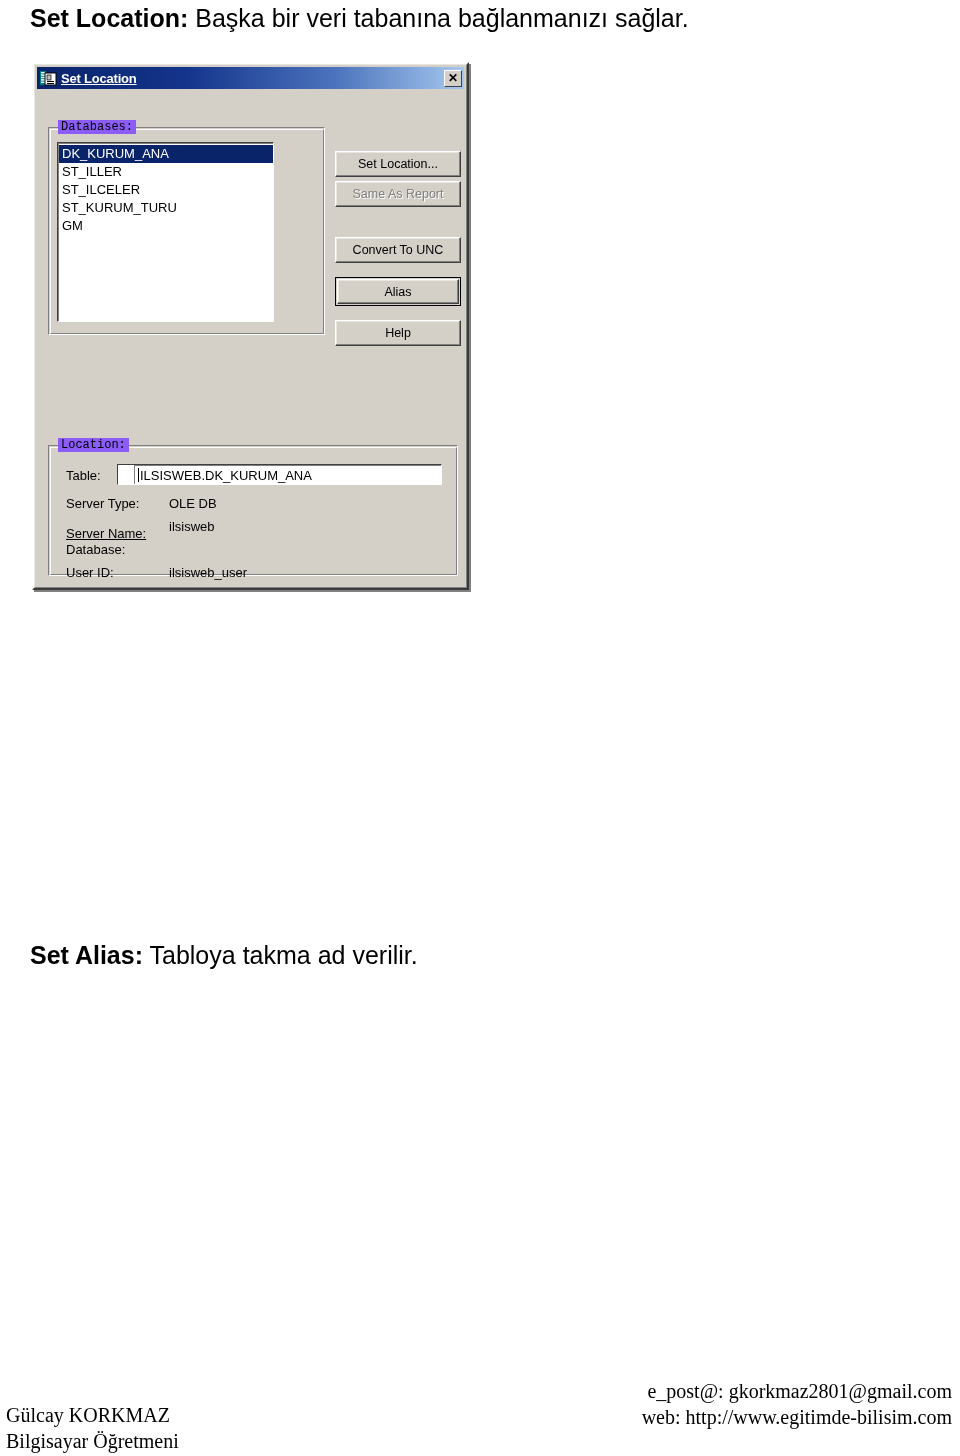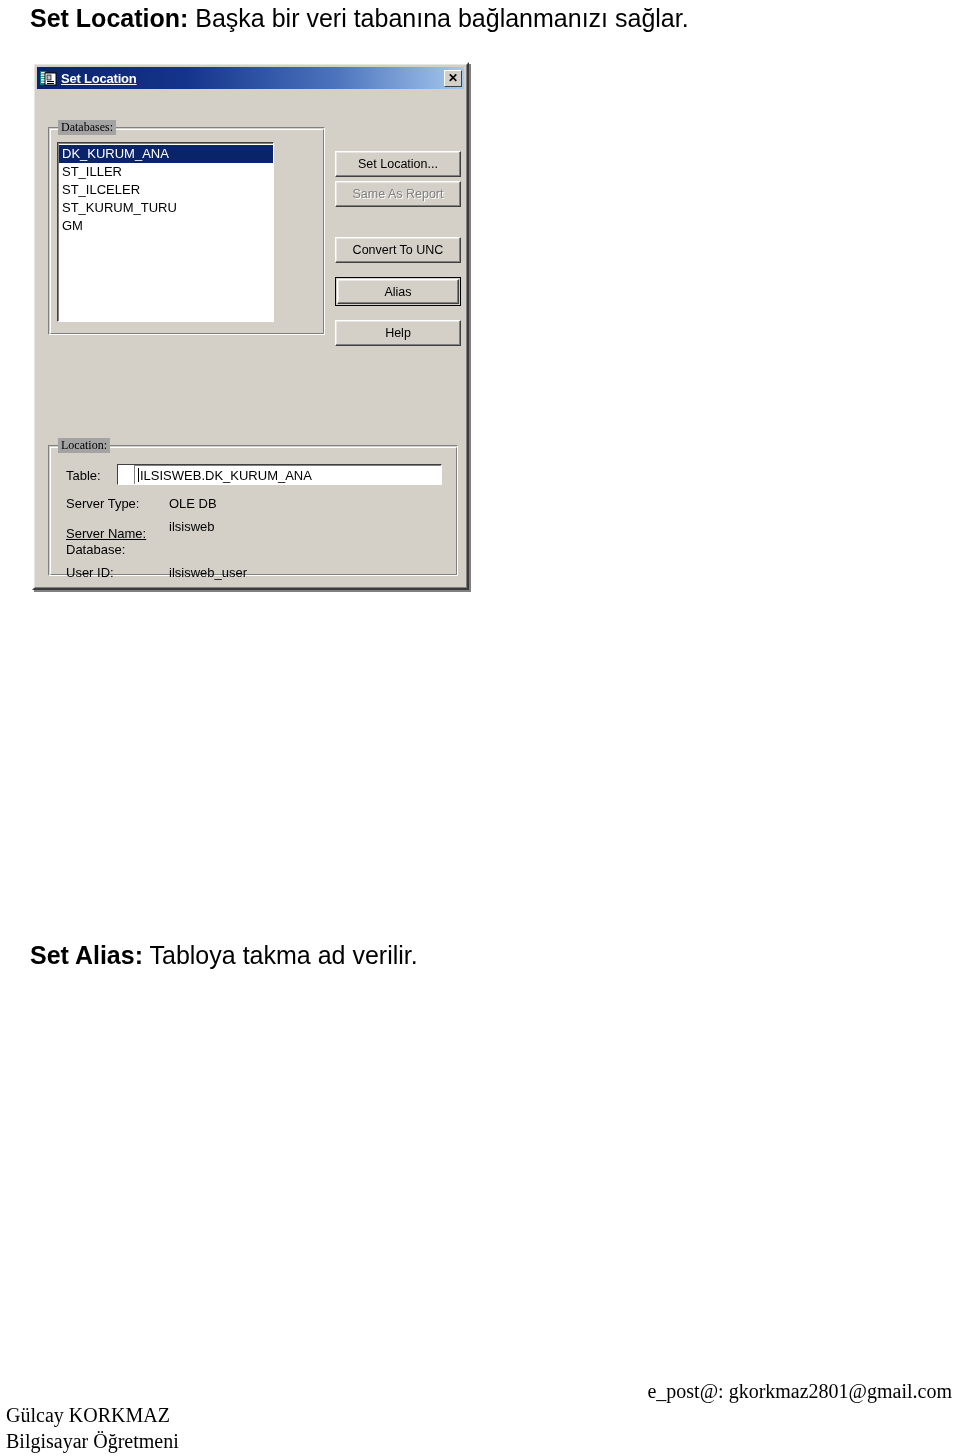--- a/index.html
+++ b/index.html
@@ -126,23 +126,23 @@
     border-left: 1px solid #ffffff;
     border-top: 1px solid #ffffff;
     border-right: 1px solid #808080;
     border-bottom: 1px solid #808080;
     pointer-events: none;
   }
   .groupbox-label {
     position: absolute;
     top: -8px;
     left: 9px;
-    background: #a3a3a3;
+    background: #8b5cf6;
     padding: 0 3px;
-    font-family: Liberation Serif, serif;
+    font-family: Liberation Mono, monospace;
     font-size: 12px;
     color: #000;
     z-index: 2;
     white-space: nowrap;
   }
 
   #group-databases {
     left: 11px;
     top: 38px;
     width: 277px;
@@ -391,14 +391,15 @@
 </div>
 
 <div class="footer">
   <div class="footer-col-left">
     <div class="footer-line">Gülcay KORKMAZ</div>
     <div class="footer-line">Bilgisayar Öğretmeni</div>
     <div class="footer-line">Yazılım Uzmanı</div>
   </div>
   <div class="footer-col-right">
     <div class="footer-line">e_post@: gkorkmaz2801@gmail.com</div>
+    <div class="footer-line">web:  http://www.egitimde-bilisim.com</div>
   </div>
 </div>
 
 </body></html>

